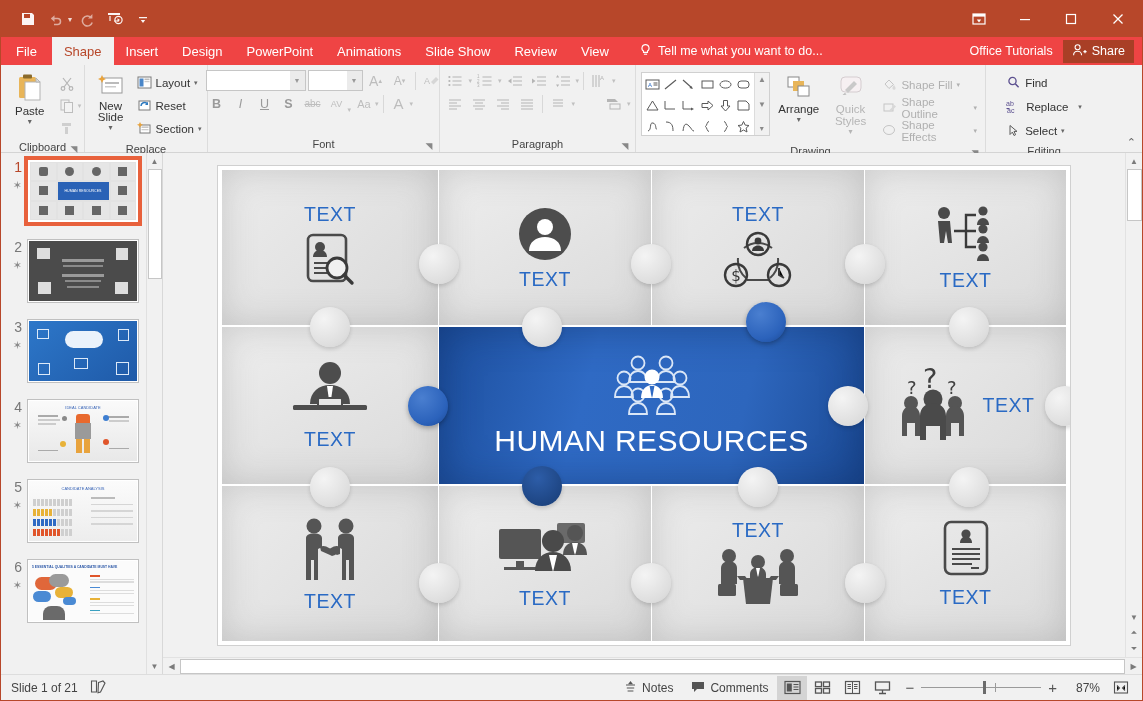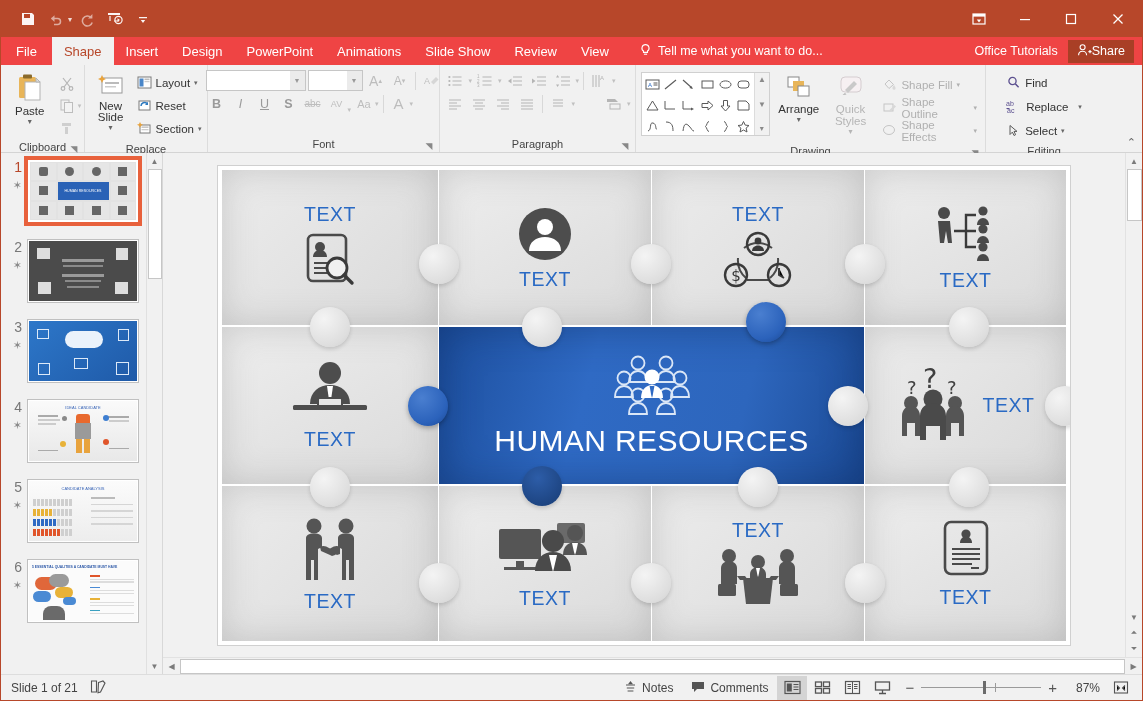--- a/index.html
+++ b/index.html
@@ -58,21 +58,21 @@
     display: flex; align-items: center; gap: 6px; color: #fff;
     font-size: 12.5px; padding-left: 18px; font-style: normal;
   }
   .tellme .bulb { font-size: 13px; }
   .topright-acct {
     margin-left: auto; display: flex; align-items: center; gap: 0;
     padding-right: 8px;
   }
   .acct-name { color: #fff; font-size: 12.5px; padding: 0 10px; }
   .share-btn {
-    display: flex; align-items: center; color: #fff;
+    display: flex; align-items: center; gap: 5px; color: #fff;
     font-size: 12.5px; padding: 3px 9px; background: #a93f26;
   }
 
   
   .ribbon {
     height: 88px; background: #f1f1f1; border-bottom: 1px solid #d4d4d4;
     display: flex; flex: none; position: relative;
   }
   .rgroup {
     position: relative; display: flex; flex-direction: column;

